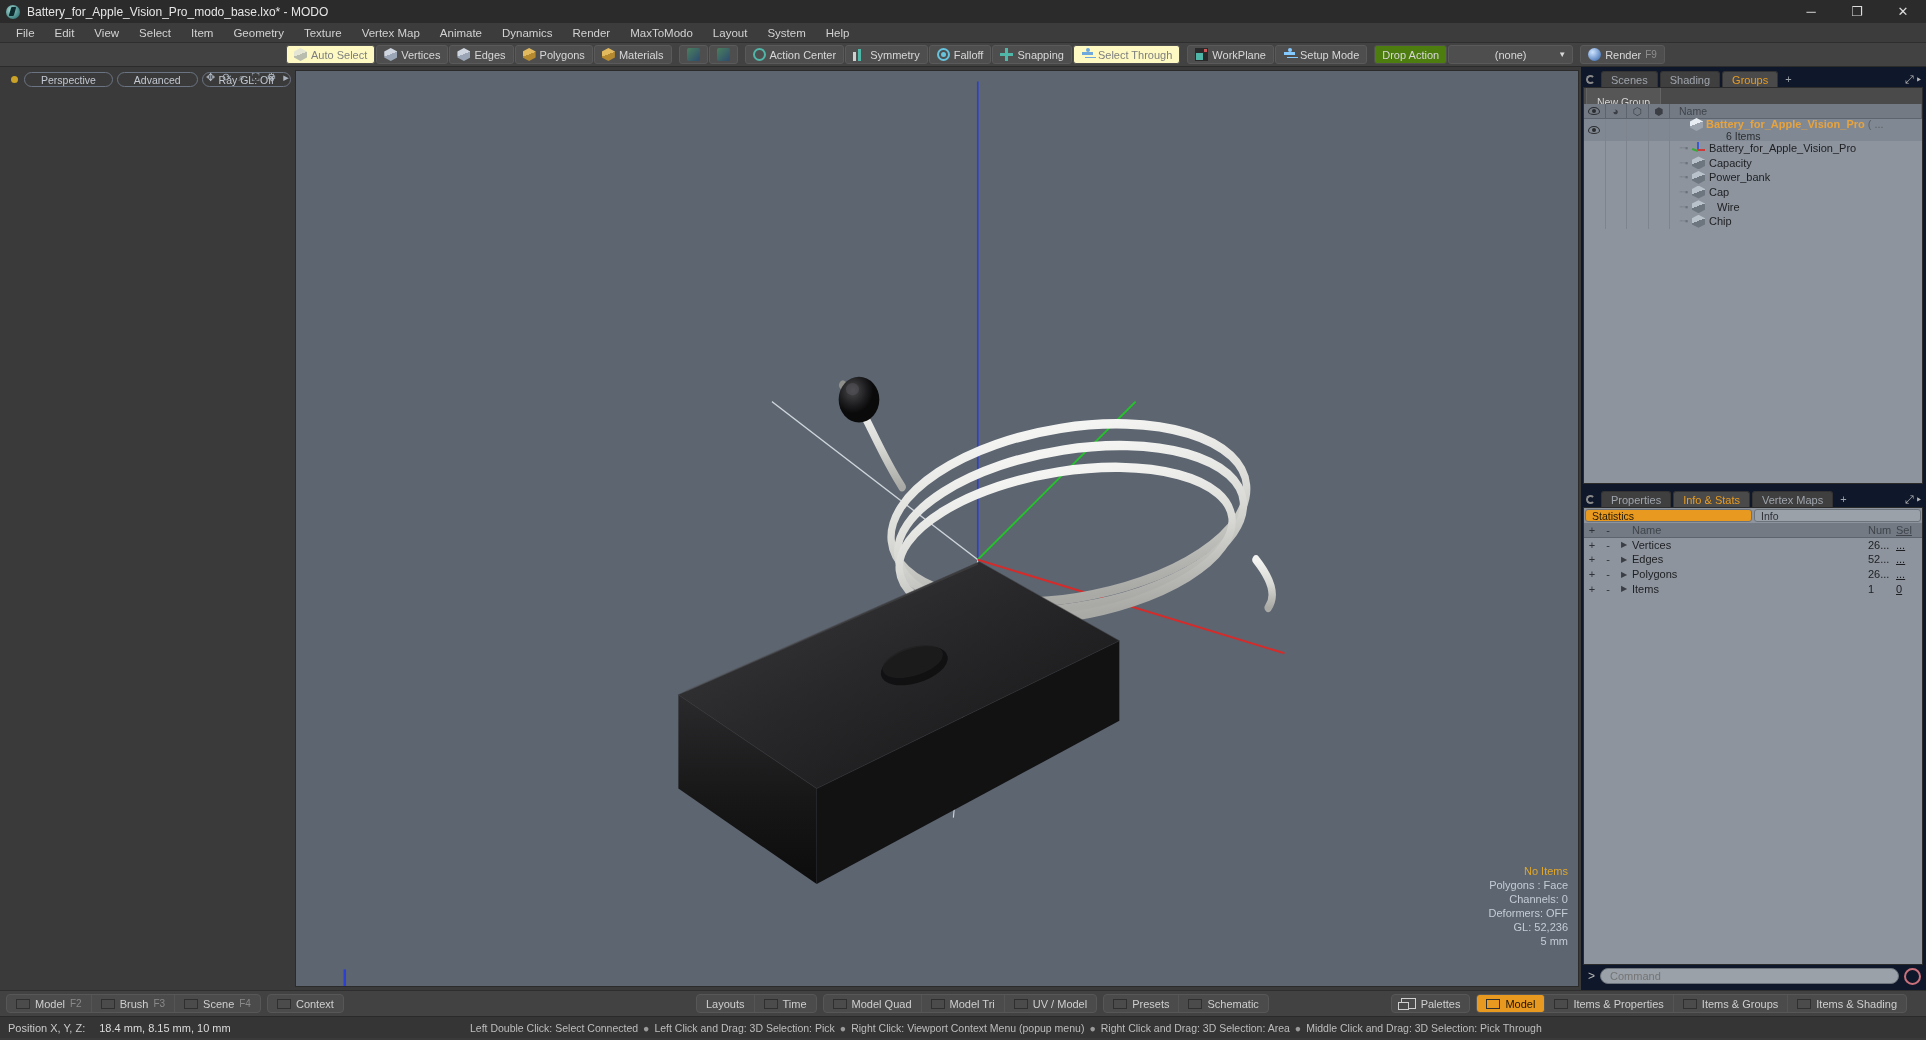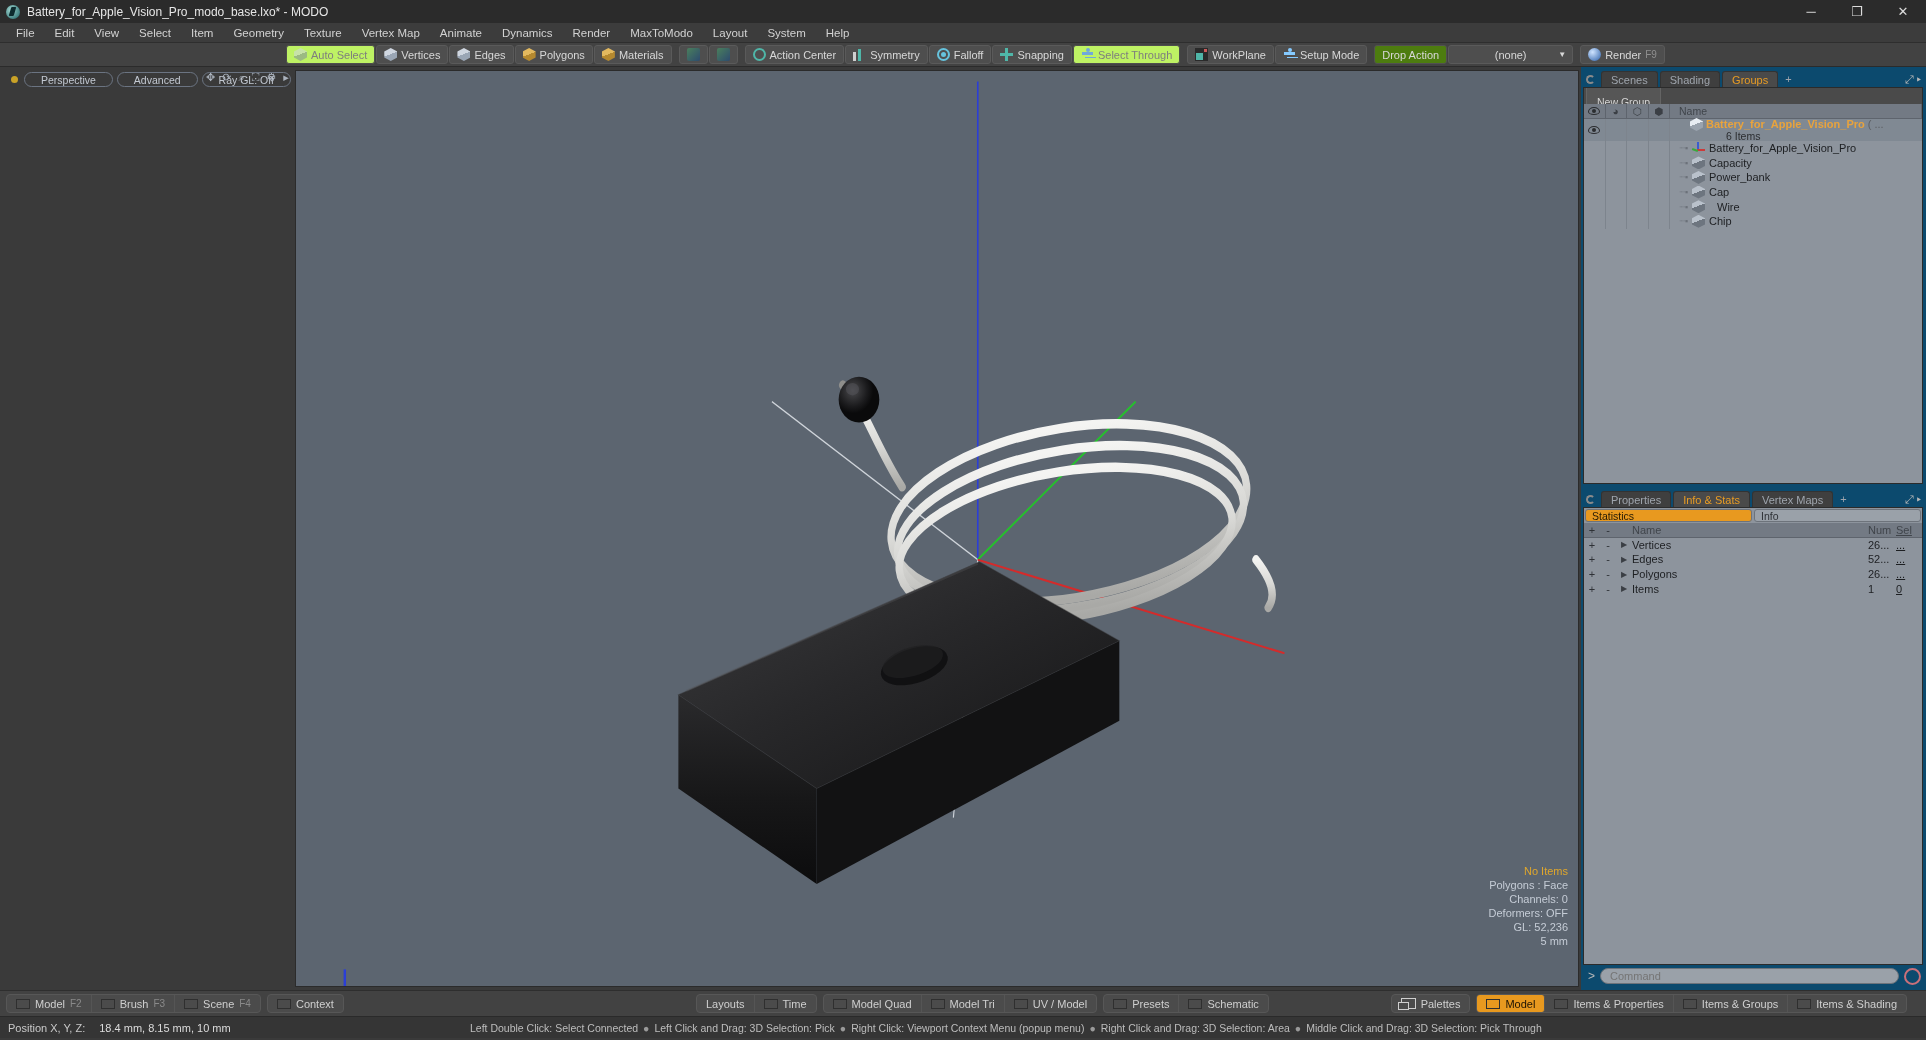--- a/index.html
+++ b/index.html
@@ -25,21 +25,21 @@
   #menubar span{ color:#d2d2d2; font-size:11.5px; padding:0 10px; line-height:20px;
     white-space:nowrap; }
 
   
   #toolbar{ height:24px; background:#424242; display:flex; align-items:center;
     justify-content:flex-start; padding-left:286px; border-bottom:1px solid #2b2b2b;}
   .tbtn{ height:19px; display:flex; align-items:center; gap:4px; padding:0 7px;
     background:#4e4e4e; border:1px solid #5a5a5a; border-radius:3px; margin-right:1px;
     color:#d8d8d8; font-size:11px; white-space:nowrap; }
   .tbtn.flat{ background:#4d7c0f;border-color:#515151; }
-  .tbtn.dim{ color:#7e7e7e; background:#bef264; border-color:#4d4d4d;justify-content:center;}
+  .tbtn.dim{ color:#7e7e7e; background:#fef9c3; border-color:#4d4d4d;justify-content:center;}
   .tbtn.sep{ margin-right:7px; }
   .ic{ width:13px;height:13px; flex:none; display:inline-block; }
 
   
   .ic-cube{ background:linear-gradient(160deg,#cfd6e0 0 48%, #9aa6b5 48% 100%);
     clip-path:polygon(50% 0,100% 26%,100% 74%,50% 100%,0 74%,0 26%); }
   .ic-cube.y{ background:linear-gradient(160deg,#e3b95e 0 48%, #b5892f 48% 100%); }
   .ic-cube.g{ background:linear-gradient(160deg,#cfd6e0 0 48%, #7f8c9b 48% 100%);
     opacity:.55;}
   .ic-circ{ border:2px solid #4fb6a8; border-radius:50%; }
@@ -73,21 +73,21 @@
     color:#c3c9d2; font-size:10.5px; line-height:14px; margin-right:4px; background:transparent;}
   #vpicons{ position:absolute; right:6px; top:1px; display:flex; gap:7px; align-items:center;}
   #vpicons span{ color:#aab2bd; font-size:11px; }
   #vp{ flex:1; background:#5c6570; position:relative; overflow:hidden;
     border:1px solid #2b2b2b; }
   #vpstats{ position:absolute; right:10px; bottom:38px; text-align:right;
     font-size:11px; color:#c5ccd6; line-height:14px; }
   #vpstats .hl{ color:#e0a72c; }
 
   
-  #right{ width:345px; background:#0c4a6e; display:flex; flex-direction:column;
+  #right{ width:345px; background:#0f172a; display:flex; flex-direction:column;
     padding:3px 3px 3px 2px; }
   .tabbar{ height:17px; display:flex; align-items:flex-end; gap:2px; position:relative; }
   .tabbar .pin{ width:9px;height:9px;border-radius:50%;border:2px solid #8a8a8a;
     border-right-color:transparent;margin:0 4px 3px 3px; }
   .tab{ padding:0 9px; height:16px; line-height:16px; font-size:11px; color:#9fa5ad;
     background:#3f3f3f; border:1px solid #333; border-bottom:none;
     border-radius:3px 3px 0 0; }
   .tab.active{ background:#4a4a4a; color:#e89c24; }
   .tab.plus{ background:transparent; border:none; color:#9fa5ad; padding:0 5px;}
   .tabbar .exp{ position:absolute; right:2px; bottom:1px; color:#b9b9b9; font-size:11px;}

